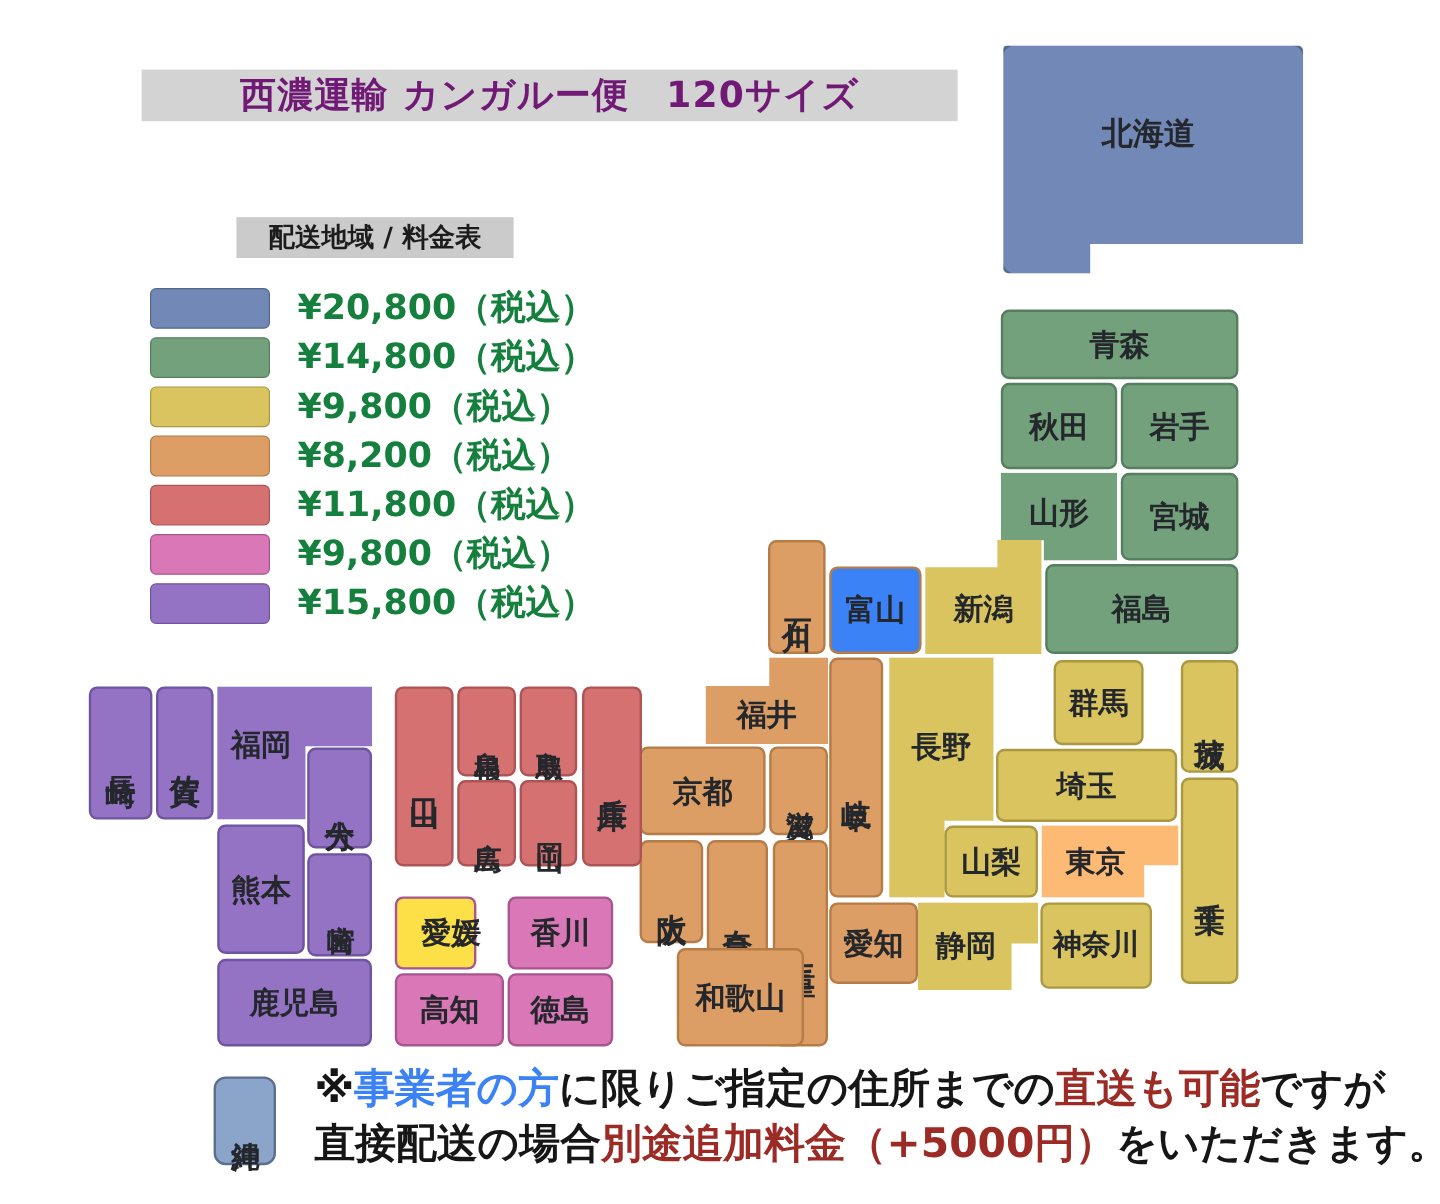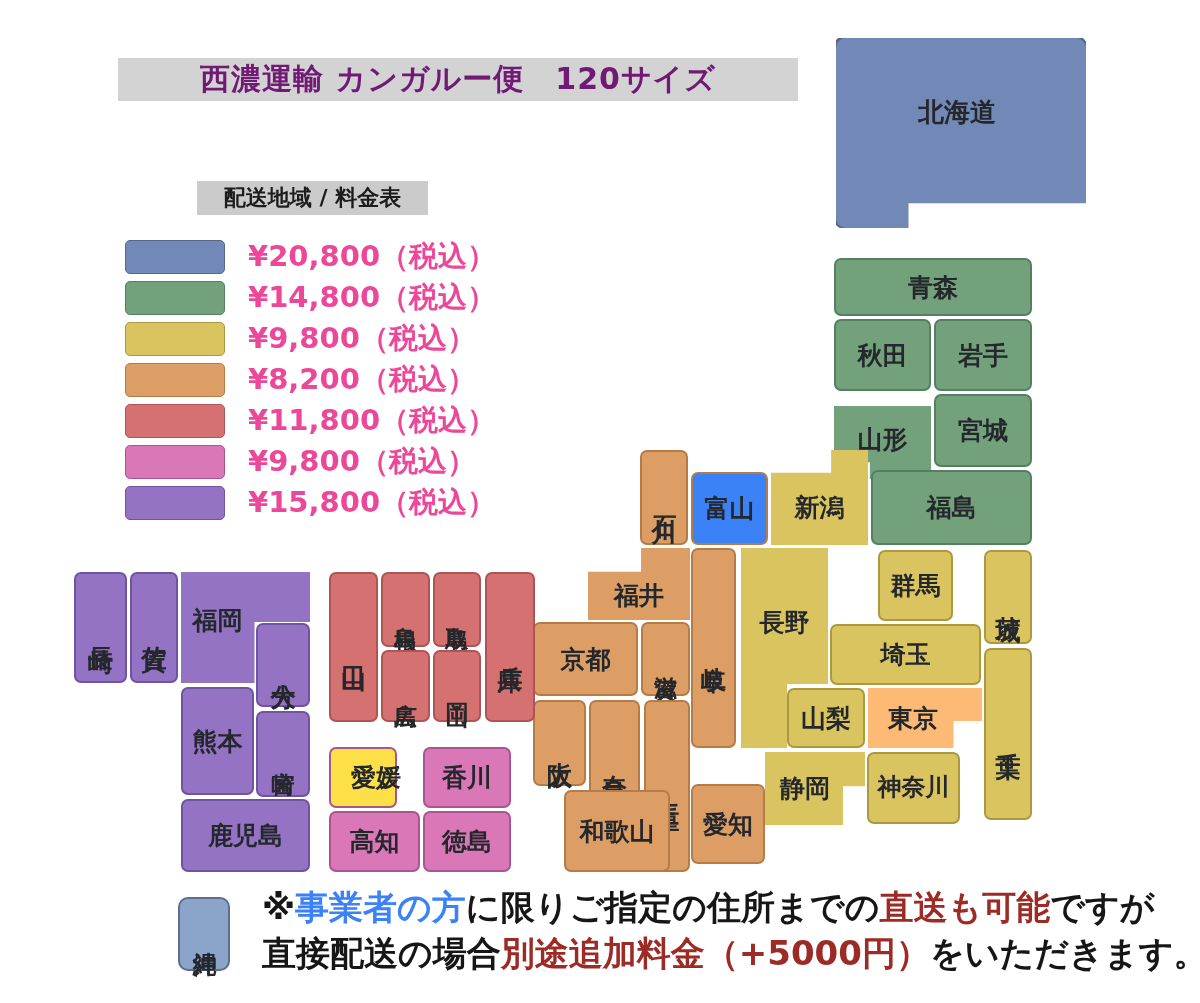--- a/index.html
+++ b/index.html
@@ -6,21 +6,21 @@
   body{font-family:"DejaVu Sans","Liberation Sans",sans-serif;background:#ffffff;}
   .page{position:relative;width:1200px;height:1003px;background:#ffffff;overflow:hidden;}
 
   .titlebar{position:absolute;left:118px;top:58px;width:680px;height:43px;background:#d3d3d3;
     display:flex;align-items:center;justify-content:center;font-size:30px;font-weight:bold;color:#701a75;letter-spacing:1px;}
   .legend-header{position:absolute;left:197px;top:181px;width:231px;height:34px;background:#cbcbcb;
     display:flex;align-items:center;justify-content:center;font-size:22px;font-weight:bold;color:#1c1c1c;}
 
   .chip{position:absolute;left:125px;width:100px;height:34px;border-radius:5px;border:1px solid rgba(0,0,0,0.15);box-sizing:border-box;}
   .price{position:absolute;left:248px;height:34px;display:flex;align-items:center;
-    font-size:29px;font-weight:bold;color:#ec4899;white-space:nowrap;}
+    font-size:29px;font-weight:bold;color:#15803d;white-space:nowrap;}
 
   .pref{position:absolute;border:2px solid;border-radius:7px;box-sizing:border-box;
     display:flex;align-items:center;justify-content:center;}
   .pref .lbl{font-size:25px;font-weight:bold;color:#24272b;line-height:1.08;text-align:center;white-space:nowrap;}
   .pref.v .lbl{writing-mode:vertical-rl;text-orientation:upright;letter-spacing:2px;}
   .pref.clip{border:none;border-radius:0;
     filter:drop-shadow(1.5px 0 0 var(--bc)) drop-shadow(-1.5px 0 0 var(--bc)) drop-shadow(0 1.5px 0 var(--bc)) drop-shadow(0 -1.5px 0 var(--bc));}
   .pref.big{border-radius:10px;}
   .pref.big .lbl{font-size:26px;}
 
@@ -57,21 +57,21 @@
 
   <div class="pref" style="left: 834px; top: 258px; width: 198px; height: 58px; background-color: rgb(115, 161, 124); border-color: rgb(86, 127, 96); --bc: #567f60;">
     <span class="lbl">青森</span>
     </div>
   <div class="pref" style="left: 834px; top: 319px; width: 97px; height: 72px; background-color: rgb(115, 161, 124); border-color: rgb(86, 127, 96); --bc: #567f60;">
     <span class="lbl">秋田</span>
     </div>
   <div class="pref" style="left: 934px; top: 319px; width: 98px; height: 72px; background-color: rgb(115, 161, 124); border-color: rgb(86, 127, 96); --bc: #567f60;">
     <span class="lbl">岩手</span>
     </div>
-  <div class="pref clip" style="left: 834px; top: 394px; width: 97px; height: 73px; padding-bottom: 6px; clip-path: polygon(0px 0px, 100% 0px, 100% 100%, 37% 100%, 37% 77%, 0px 77%); background-color: rgb(115, 161, 124); border-color: rgb(86, 127, 96); margin-top: 12px; --bc: #567f60;">
+  <div class="pref clip" style="left: 834px; top: 394px; width: 97px; height: 73px; padding-bottom: 6px; clip-path: polygon(0px 0px, 100% 0px, 100% 100%, 37% 100%, 37% 77%, 0px 77%); background-color: rgb(115, 161, 124); border-color: rgb(86, 127, 96); --bc: #567f60;">
     <span class="lbl">山形</span>
     </div>
   <div class="pref" style="left: 934px; top: 394px; width: 98px; height: 73px; background-color: rgb(115, 161, 124); border-color: rgb(86, 127, 96); --bc: #567f60;">
     <span class="lbl">宮城</span>
     </div>
   <div class="pref" style="left: 871px; top: 470px; width: 161px; height: 75px; background-color: rgb(115, 161, 124); border-color: rgb(86, 127, 96); --bc: #567f60;">
     <span class="lbl">福島</span>
     </div>
 
   <div class="pref clip" style="left: 771px; top: 450px; width: 97px; height: 95px; padding-top: 20px; clip-path: polygon(62% 0px, 100% 0px, 100% 100%, 0px 100%, 0px 24%, 62% 24%); background-color: rgb(217, 196, 95); border-color: rgb(171, 152, 64); --bc: #ab9840;">
@@ -111,21 +111,21 @@
   <div class="pref v" style="left: 984px; top: 648px; width: 48px; height: 172px; background-color: rgb(217, 196, 95); border-color: rgb(171, 152, 64); --bc: #ab9840;">
     <span class="lbl">千葉</span>
     </div>
   <div class="pref" style="left: 867px; top: 752px; width: 93px; height: 72px; background-color: rgb(217, 196, 95); border-color: rgb(171, 152, 64); --bc: #ab9840;">
     <span class="lbl" style="font-size:24px">神奈川</span>
     </div>
   <div class="pref clip" style="left: 765px; top: 752px; width: 100px; height: 73px; padding-right: 20px; clip-path: polygon(0px 0px, 100% 0px, 100% 47%, 78% 47%, 78% 100%, 0px 100%); background-color: rgb(217, 196, 95); border-color: rgb(171, 152, 64); --bc: #ab9840;">
     <span class="lbl">静岡</span>
     </div>
 
-  <div class="pref" style="left: 691px; top: 784px; width: 74px; height: 80px; background-color: rgb(221, 158, 102); border-color: rgb(181, 124, 71); --bc: #b57c47;">
+  <div class="pref" style="left: 691px; top: 752px; width: 74px; height: 68px; background-color: rgb(221, 158, 102); border-color: rgb(181, 124, 71); --bc: #b57c47;">
     <span class="lbl">愛知</span>
     </div>
   <div class="pref" style="left: 533px; top: 622px; width: 105px; height: 74px; background-color: rgb(221, 158, 102); border-color: rgb(181, 124, 71); --bc: #b57c47;">
     <span class="lbl">京都</span>
     </div>
   <div class="pref v" style="left: 641px; top: 622px; width: 49px; height: 74px; background-color: rgb(221, 158, 102); border-color: rgb(181, 124, 71); --bc: #b57c47;">
     <span class="lbl" style="font-size:23px">滋賀</span>
     </div>
   <div class="pref v" style="left: 533px; top: 700px; width: 53px; height: 86px; background-color: rgb(221, 158, 102); border-color: rgb(181, 124, 71); --bc: #b57c47;">
     <span class="lbl">大阪</span>

